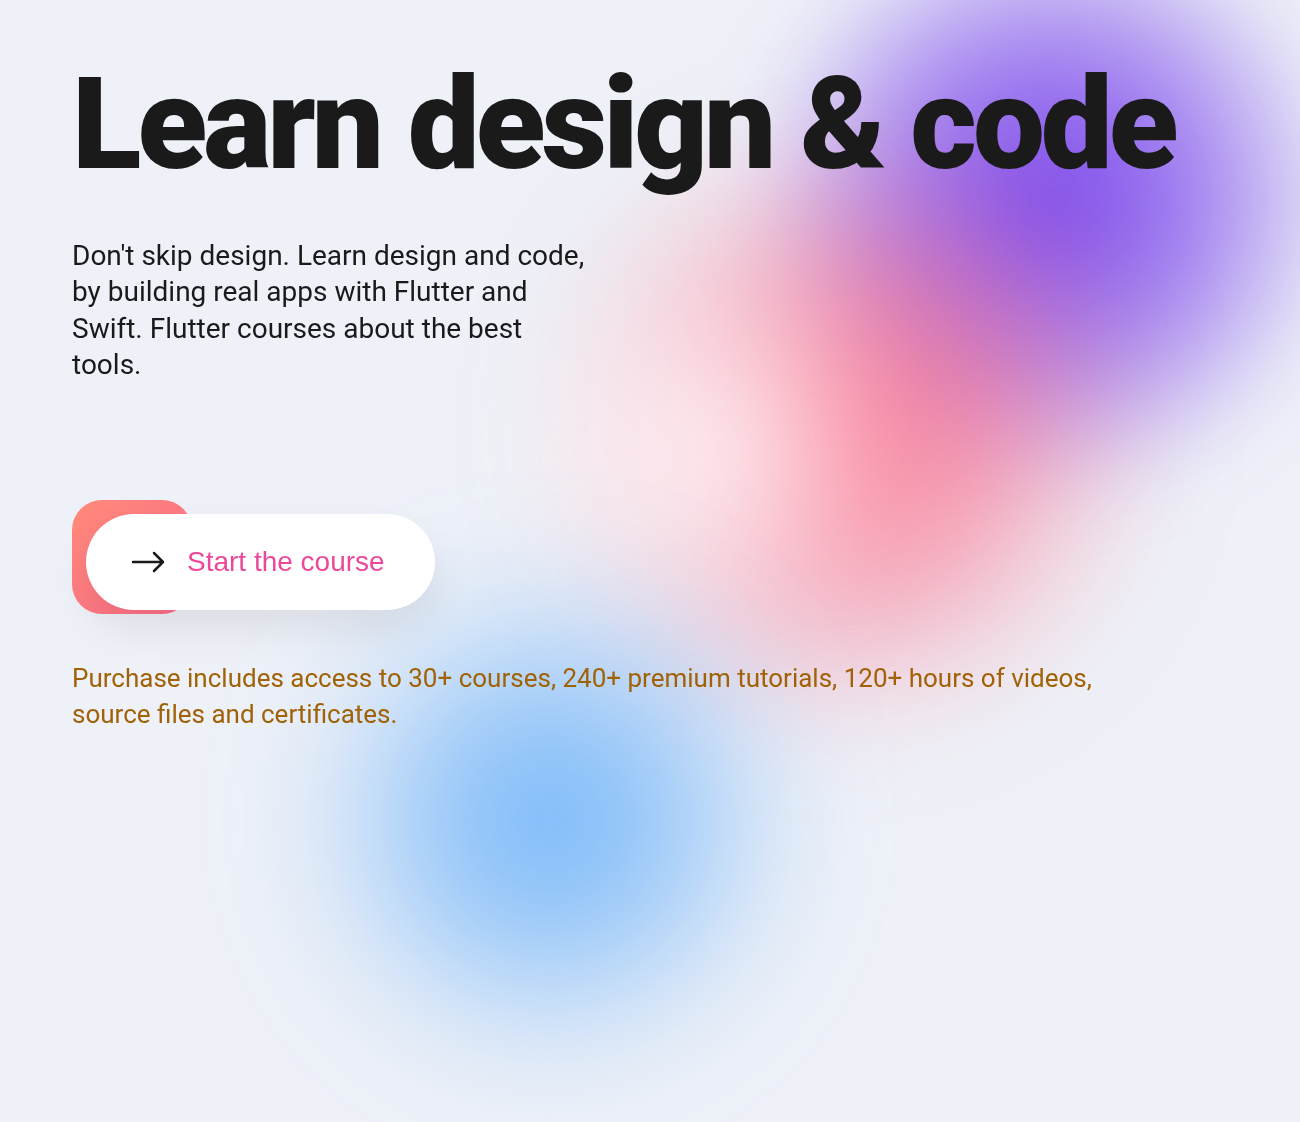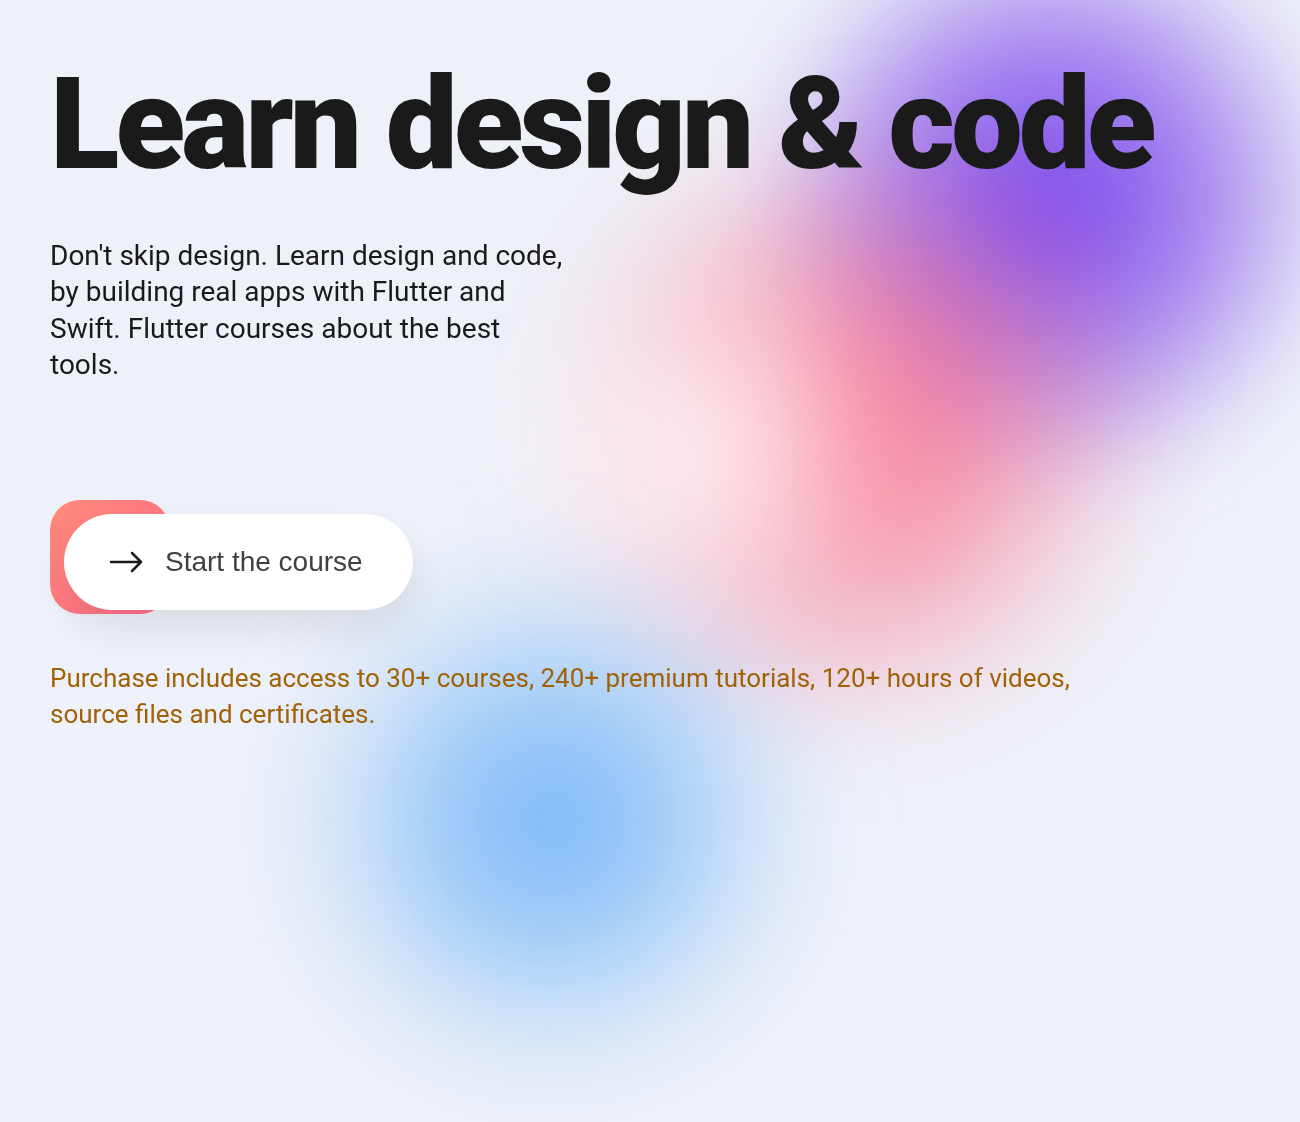--- a/index.html
+++ b/index.html
@@ -62,21 +62,21 @@
       right: 350px;
       width: 500px;
       height: 500px;
       background: radial-gradient(circle, rgba(255, 255, 255, 0.9) 0%, rgba(255, 255, 255, 0) 60%);
       filter: blur(50px);
     }
     
     .content {
       position: relative;
       z-index: 10;
-      padding: 60px 50px;
+      padding: 60px 72px;
     }
     
     .headline {
       font-size: 128px;
       font-weight: 900;
       line-height: 1.0;
       color: #1a1a1a;
       letter-spacing: -4px;
       margin-bottom: 50px;
     }
@@ -111,21 +111,21 @@
       z-index: 2;
       display: flex;
       align-items: center;
       gap: 20px;
       background: #ffffff;
       border: none;
       border-radius: 50px;
       padding: 32px 50px 32px 45px;
       font-size: 28px;
       font-weight: 500;
-      color: #404040;
+      color: #ec4899;
       cursor: pointer;
       box-shadow: 0 20px 40px rgba(0, 0, 0, 0.08);
       margin-left: 14px;
     }
     
     .arrow-icon {
       display: flex;
       align-items: center;
     }
     

